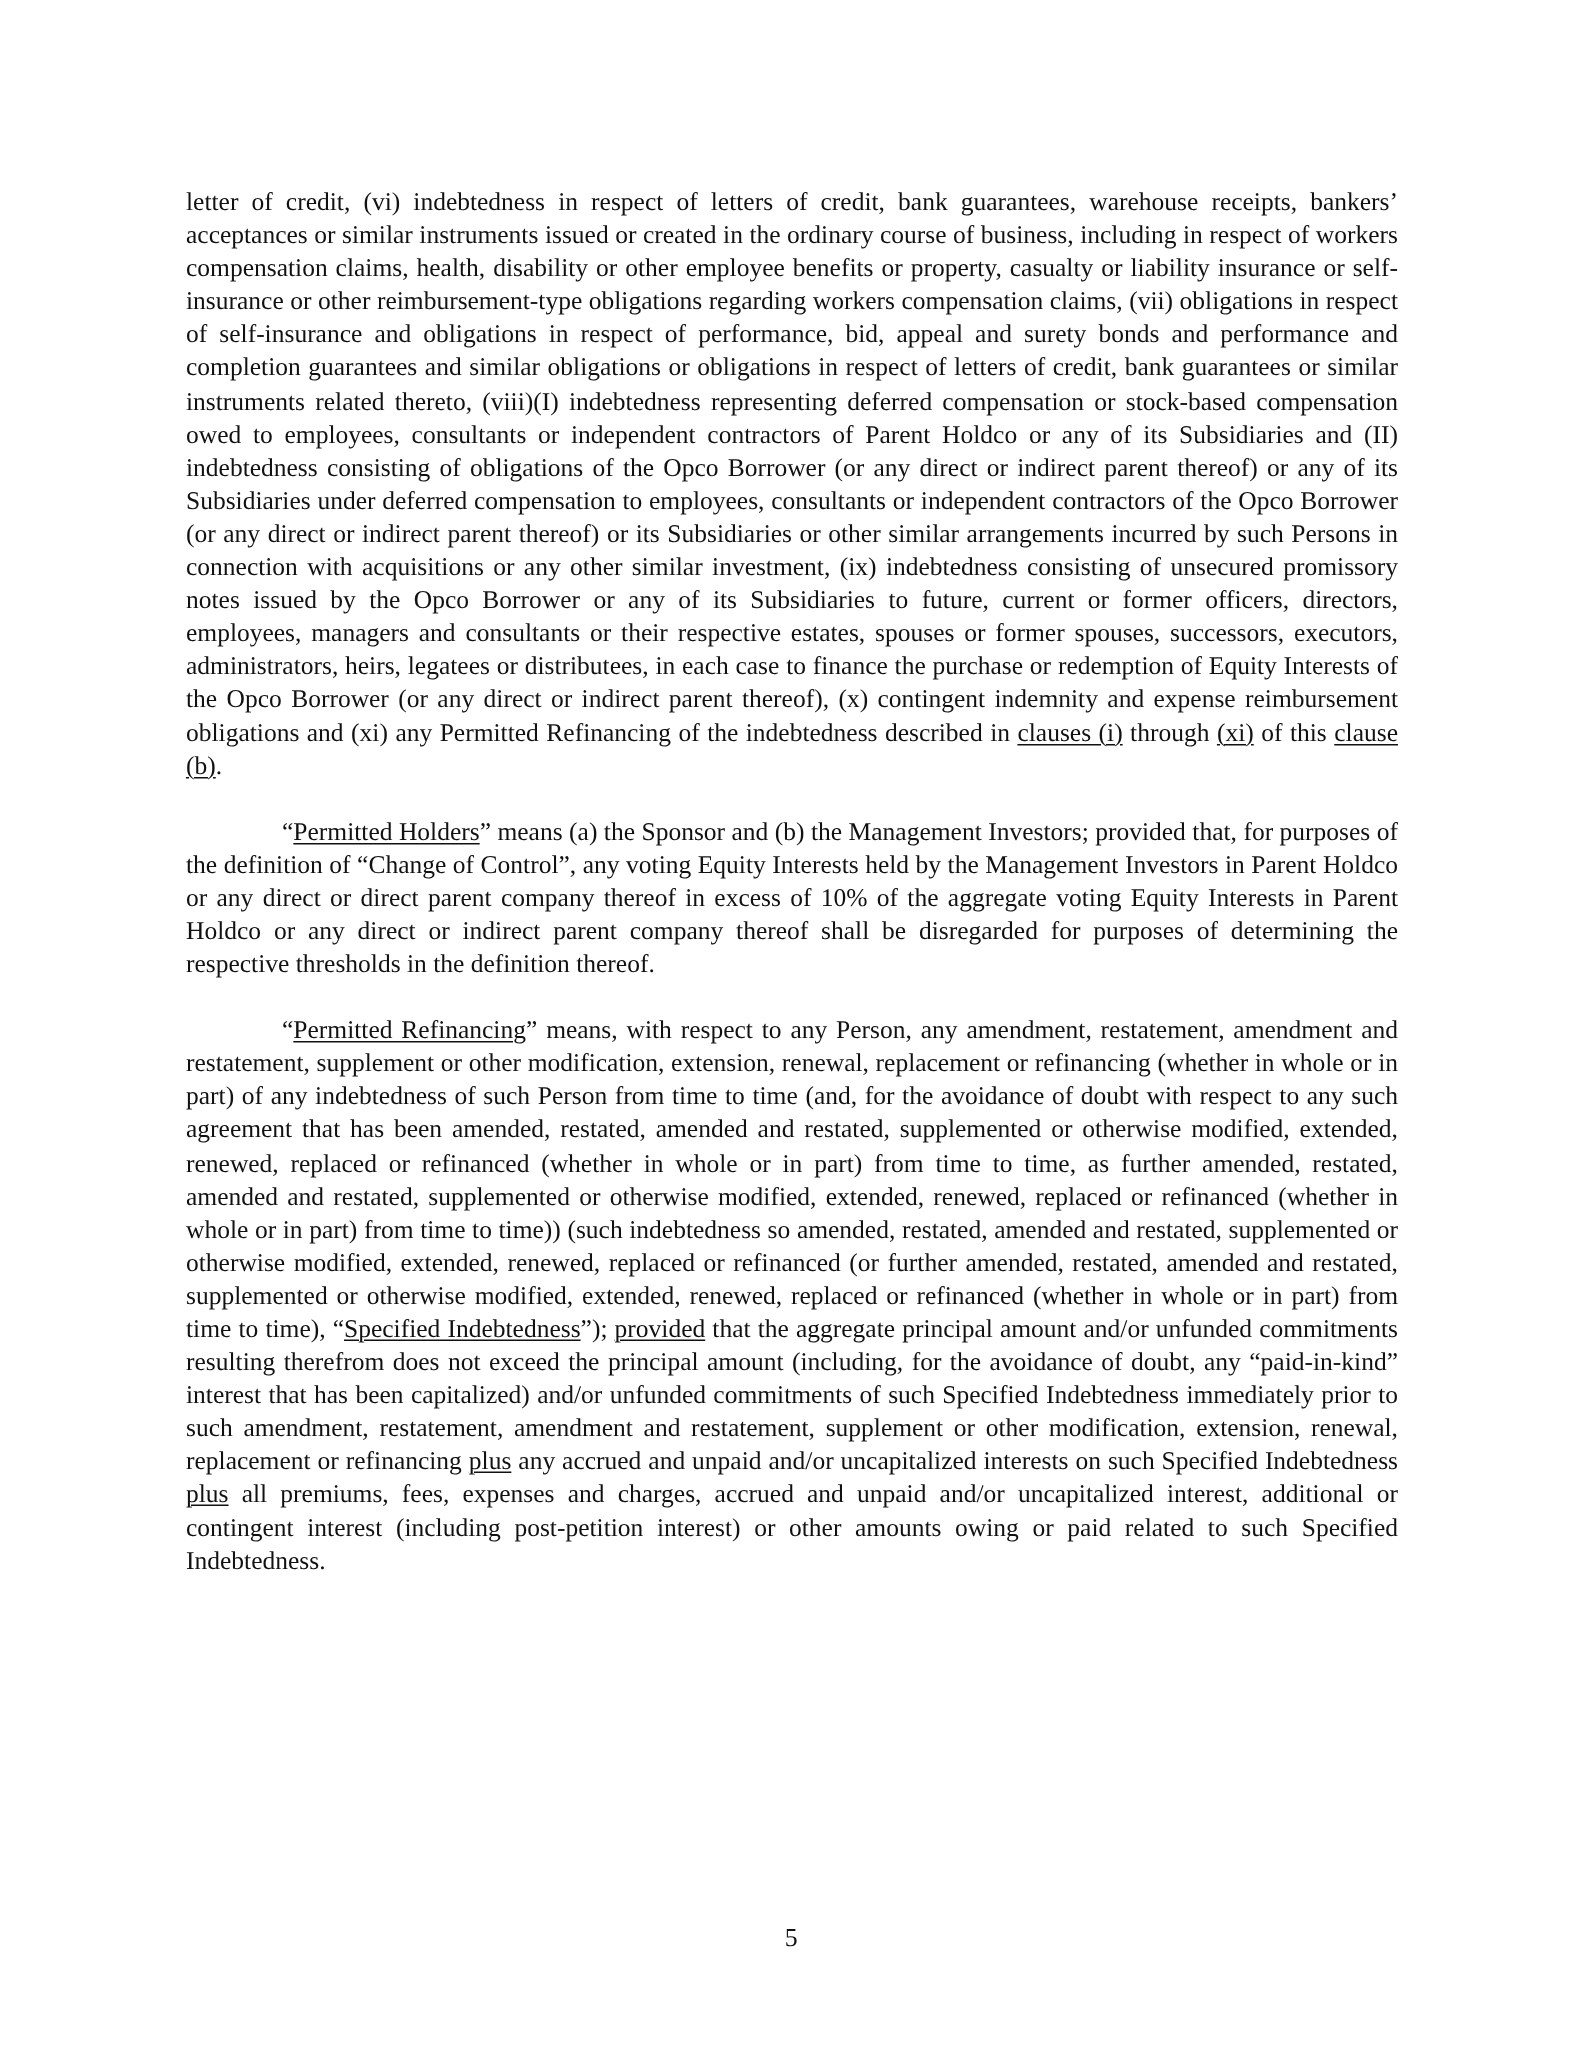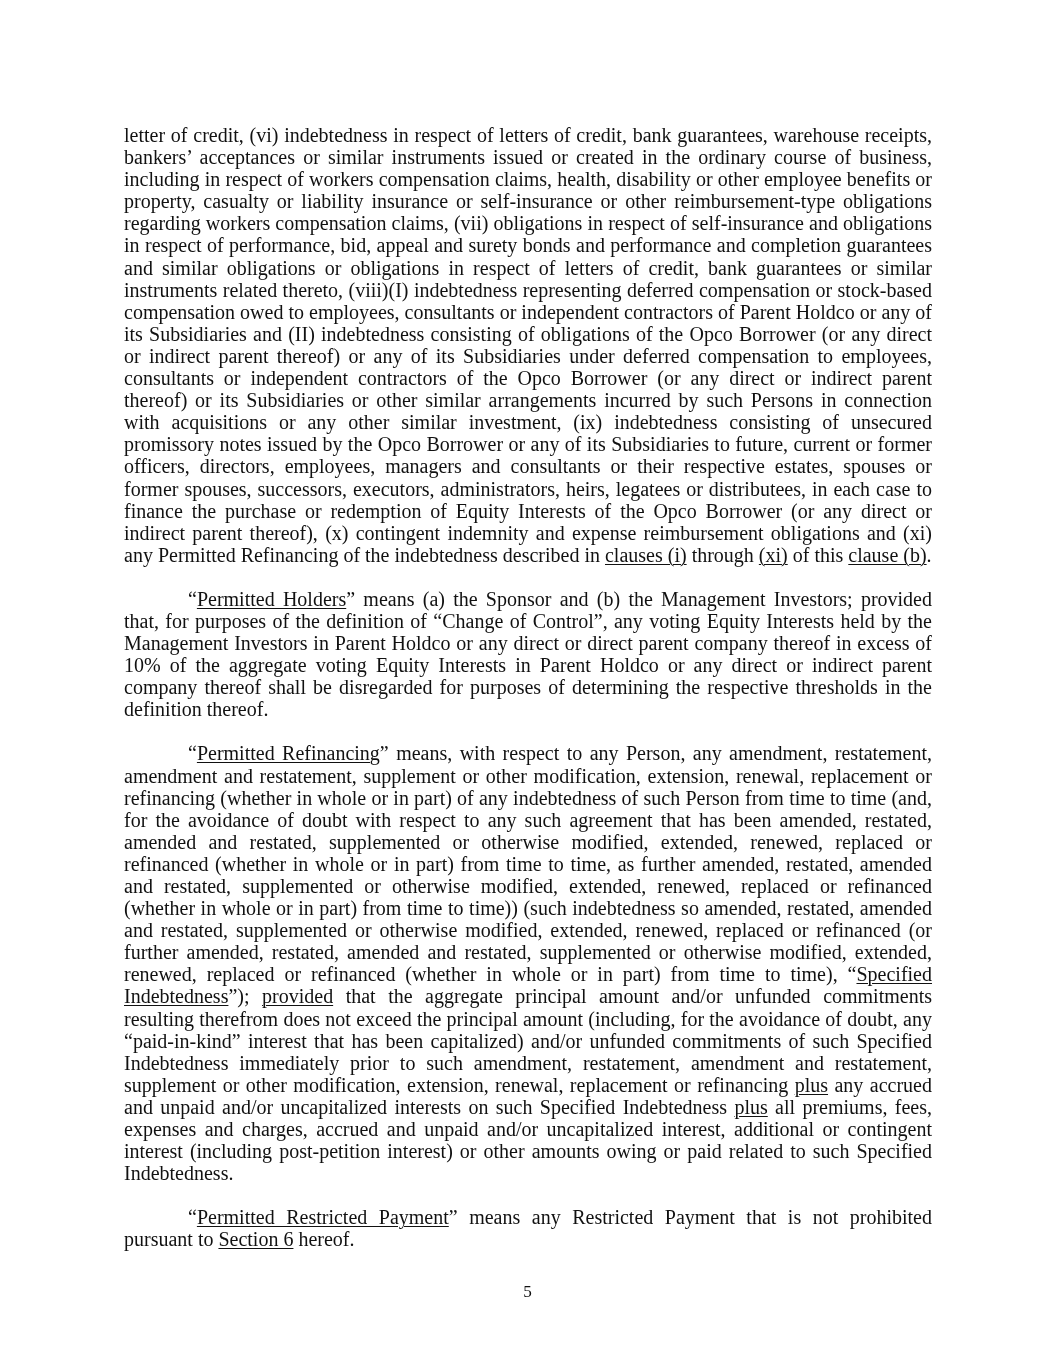--- a/index.html
+++ b/index.html
@@ -3,21 +3,21 @@
 <meta charset="utf-8">
 <style>
   html, body { margin: 0; padding: 0; background: #ffffff; }
   body { width: 1055px; height: 1365px; position: relative; overflow: hidden; }
   .page {
     position: absolute;
     left: 124px;
     top: 124px;
     width: 808px;
     font-family: "Liberation Serif", "DejaVu Serif", serif;
-    font-size: 20px;
+    font-size: 17px;
     line-height: 22.1px;
     color: #111111;
     text-align: justify;
   }
   .para { margin: 0 0 22px 0; }
   .para.indent { text-indent: 64px; }
   .u { text-decoration: underline; text-decoration-thickness: 1px; text-underline-offset: 2px; }
   .page-number {
     position: absolute;
     left: 0; width: 1055px;
@@ -38,19 +38,16 @@
   </p>
 
   <p class="para indent">
     <span>“</span><span class="u">Permitted Holders</span><span>” means (a) the Sponsor and (b) the Management Investors; provided that, for purposes of the definition of “Change of Control”, any voting Equity Interests held by the Management Investors in Parent Holdco or any direct or direct parent company thereof in excess of 10% of the aggregate voting Equity Interests in Parent Holdco or any direct or indirect parent company thereof shall be disregarded for purposes of determining the respective thresholds in the definition thereof.</span>
   </p>
 
   <p class="para indent">
     <span>“</span><span class="u">Permitted Refinancing</span><span>” means, with respect to any Person, any amendment, restatement, amendment and restatement, supplement or other modification, extension, renewal, replacement or refinancing (whether in whole or in part) of any indebtedness of such Person from time to time (and, for the avoidance of doubt with respect to any such agreement that has been amended, restated, amended and restated, supplemented or otherwise modified, extended, renewed, replaced or refinanced (whether in whole or in part) from time to time, as further amended, restated, amended and restated, supplemented or otherwise modified, extended, renewed, replaced or refinanced (whether in whole or in part) from time to time)) (such indebtedness so amended, restated, amended and restated, supplemented or otherwise modified, extended, renewed, replaced or refinanced (or further amended, restated, amended and restated, supplemented or otherwise modified, extended, renewed, replaced or refinanced (whether in whole or in part) from time to time), “</span><span class="u">Specified Indebtedness</span><span>”); </span><span class="u">provided</span><span> that the aggregate principal amount and/or unfunded commitments resulting therefrom does not exceed the principal amount (including, for the avoidance of doubt, any “paid-in-kind” interest that has been capitalized) and/or unfunded commitments of such Specified Indebtedness immediately prior to such amendment, restatement, amendment and restatement, supplement or other modification, extension, renewal, replacement or refinancing </span><span class="u">plus</span><span> any accrued and unpaid and/or uncapitalized interests on such Specified Indebtedness </span><span class="u">plus</span><span> all premiums, fees, expenses and charges, accrued and unpaid and/or uncapitalized interest, additional or contingent interest (including post-petition interest) or other amounts owing or paid related to such Specified Indebtedness.</span>
   </p>
 
-  <p class="para indent">
-    <span>“</span><span class="u">Permitted Restricted Payment</span><span>” means any Restricted Payment that is not prohibited pursuant to </span><span class="u">Section 6</span><span> hereof.</span>
-  </p>
 
 </div>
 
 <div class="page-number">5</div>
 
 </body></html>

